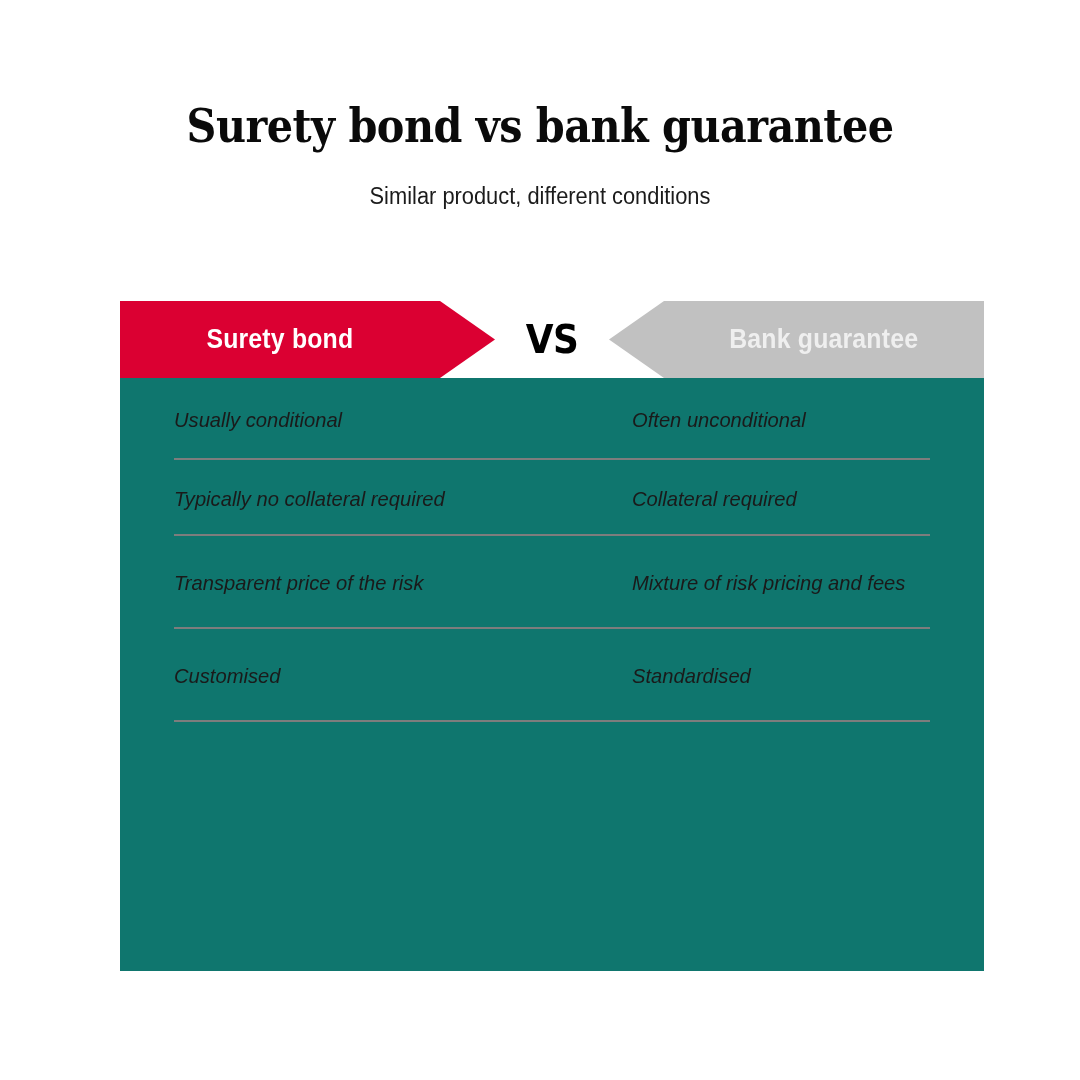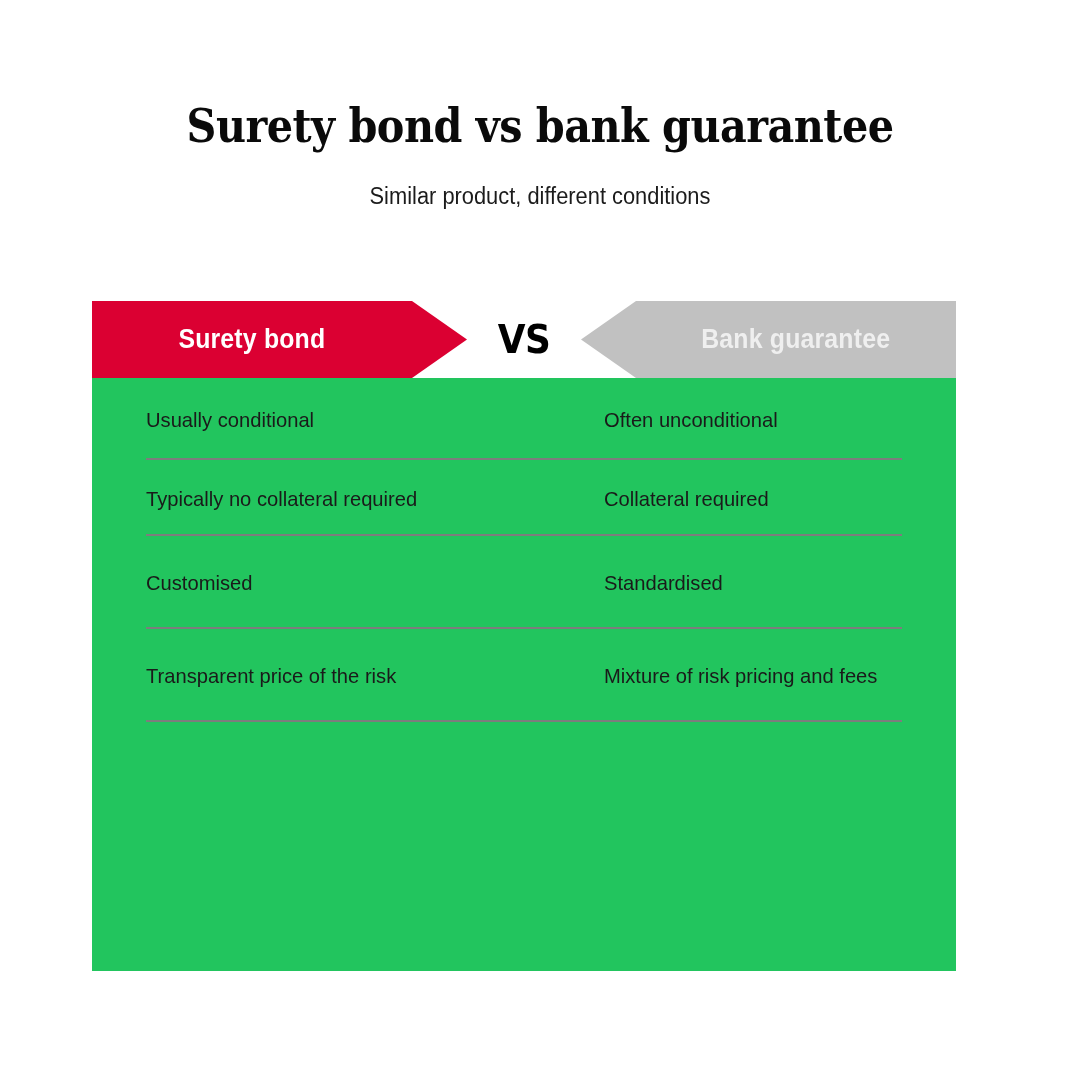--- a/index.html
+++ b/index.html
@@ -51,25 +51,25 @@
     font-weight: 400;
     color: #1b1b1b;
     transform: scaleX(0.95);
     transform-origin: center center;
     white-space: nowrap;
   }
 
   
   .panel {
     position: absolute;
-    left: 92px;
+    left: 120px;
     top: 301px;
     width: 864px;
     height: 670px;
-    background: #22c55e;
+    background: #0f766e;
   }
 
   
   .banner {
     position: absolute;
     left: 0;
     top: 0;
     width: 864px;
     height: 77px;
     background: #ffffff;
@@ -129,20 +129,21 @@
     transform: scaleX(0.92);
     transform-origin: center center;
   }
 
   
   .rows {
     position: absolute;
     left: 0;
     top: 77px;
     width: 864px;
+    font-style: italic;
   }
   .row {
     position: relative;
     width: 864px;
     box-sizing: border-box;
     display: flex;
     align-items: center;
   }
   .row-divider {
     position: absolute;
@@ -199,25 +200,25 @@
     </div>
 
 
     <div class="row" style="height:76px">
       <div class="cell cell-left">Typically no collateral required</div>
       <div class="cell cell-right">Collateral required</div>
       <div class="row-divider"></div>
     </div>
 
     <div class="row" style="height:93px">
+      <div class="cell cell-left">Transparent price of the risk</div>
+      <div class="cell cell-right">Mixture of risk pricing and fees</div>
+      <div class="row-divider"></div>
+    </div>
+
+    <div class="row" style="height:93px">
       <div class="cell cell-left">Customised</div>
       <div class="cell cell-right">Standardised</div>
       <div class="row-divider"></div>
     </div>
 
-    <div class="row" style="height:93px">
-      <div class="cell cell-left">Transparent price of the risk</div>
-      <div class="cell cell-right">Mixture of risk pricing and fees</div>
-      <div class="row-divider"></div>
-    </div>
-
   </div>
 </div>
 
 </body></html>

